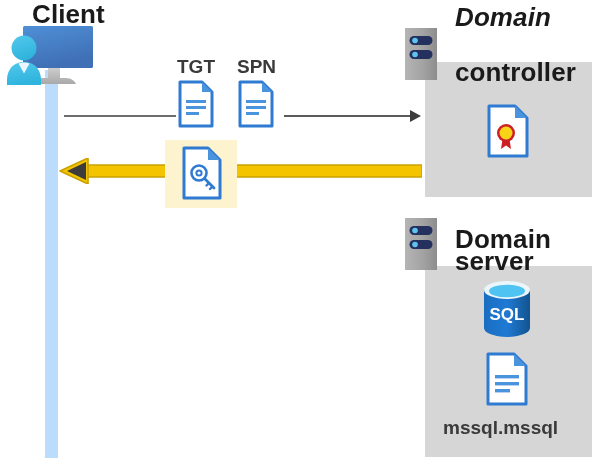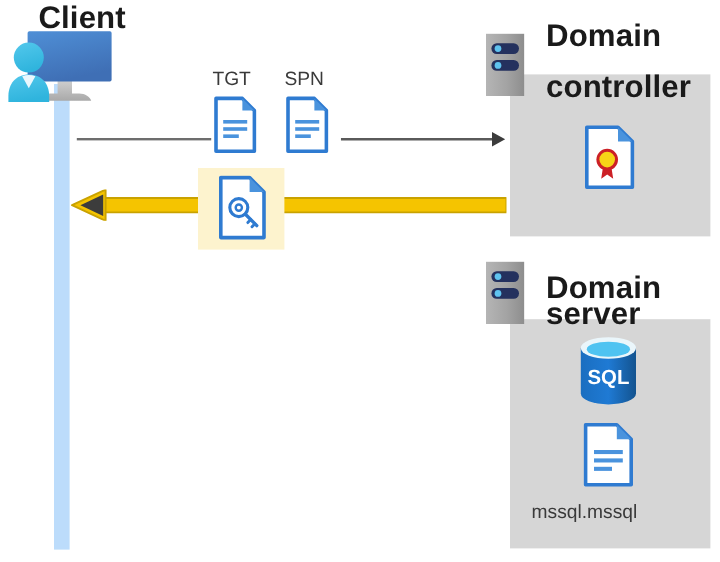--- a/index.html
+++ b/index.html
@@ -4,21 +4,21 @@
 <style>
   html,body{margin:0;padding:0;background:#ffffff;}
   body{width:600px;height:468px;position:relative;overflow:hidden;
        font-family:"Liberation Sans","DejaVu Sans",sans-serif;
        -webkit-font-smoothing:antialiased;}
   .stage{position:absolute;left:0;top:0;width:600px;height:468px;}
   .abs{position:absolute;}
 
   
   .title-bold{font-weight:bold;color:#1a1a1a;font-size:26px;line-height:22px;letter-spacing:.1px;}
-  .label-plain{color:#3a3a3a;font-size:16px;line-height:22px;font-weight:400;}
+  .label-plain{color:#3a3a3a;font-size:19px;line-height:22px;font-weight:700;}
 
   
   .lifeline{background:#bcdcfb;}
 
   
   .panel{background:#d6d6d6;}
 
   
   .server-ic{width:32px;height:52px;}
 
@@ -134,21 +134,21 @@
         </linearGradient>
       </defs>
       <rect x="0" y="0" width="32" height="52" fill="url(#srvA)"></rect>
       <rect x="4.5" y="8" width="23" height="9" rx="4.5" fill="#24315e"></rect>
       <circle cx="10" cy="12.5" r="2.8" fill="#5fc3ef"></circle>
       <rect x="4.5" y="22" width="23" height="9" rx="4.5" fill="#24315e"></rect>
       <circle cx="10" cy="26.5" r="2.8" fill="#5fc3ef"></circle>
     </svg>
   </div>
 
-  <div class="abs title-bold" style="left:455px;top:18px;">Domain</div>
+  <div class="abs title-bold" style="left:455px;top:6px;font-style:italic;">Domain</div>
   <div class="abs title-bold" style="left:455px;top:29px;margin-top:32px;">controller</div>
 
   <div class="abs" style="left:487px;top:104px;width:42px;height:54px;">
     <svg width="42" height="54" viewBox="0 0 42 54">
       <path d="M2 2 h26 l12 12 v38 h-38 z" fill="#ffffff" stroke="#2f7bd1" stroke-width="3" stroke-linejoin="round"></path>
       <path d="M28 2 v12 h12 z" fill="#4a93dd"></path>
 
       <path d="M16 32 l-2 13 l5 -3.5 l5 3.5 l-2 -13 z" fill="#cc2026"></path>
 
       <circle cx="19" cy="29" r="9" fill="#cc2026"></circle>

